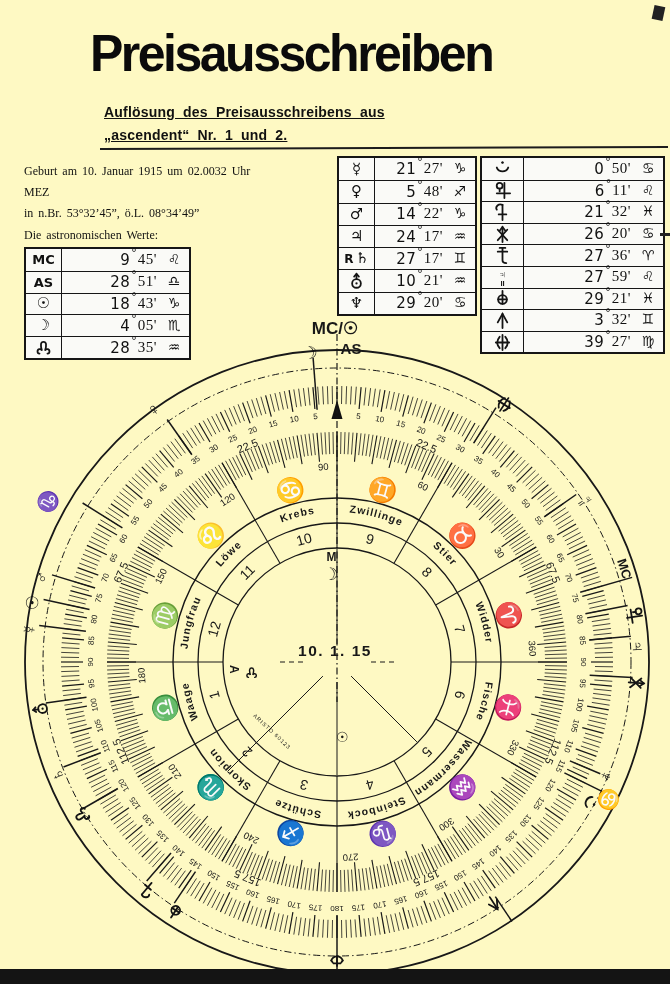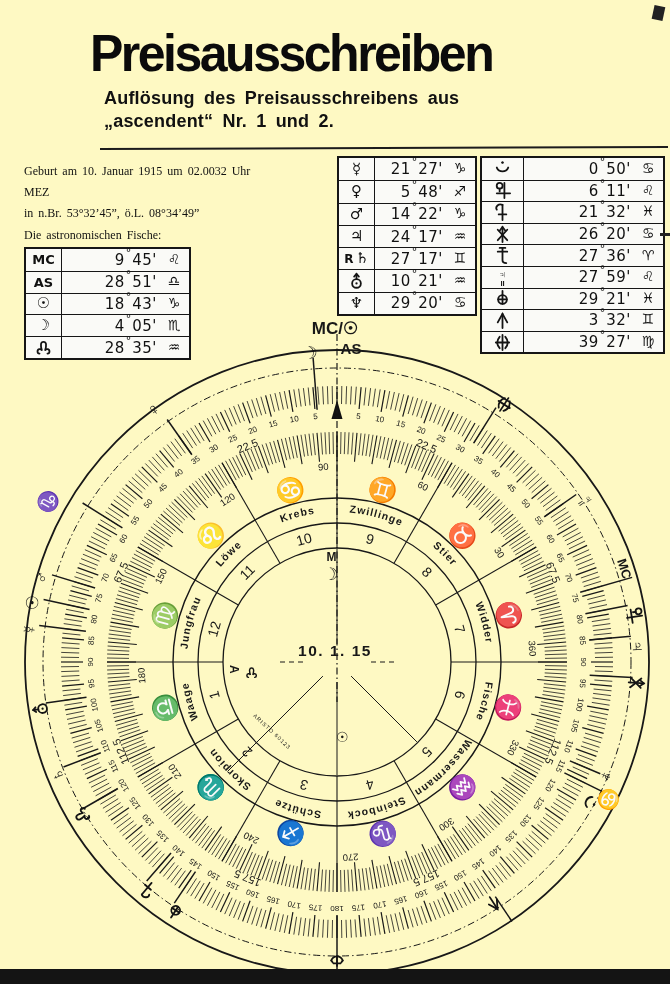--- a/index.html
+++ b/index.html
@@ -1,58 +1,58 @@
 <!DOCTYPE html>
 <html><head>
 <meta charset="utf-8">
 <style>
   html,body{margin:0;padding:0;background:#e8e8e6;}
   .page{position:relative;width:670px;height:984px;background:#fef9c3;overflow:hidden;
         font-family:"Liberation Sans",sans-serif;color:#111;}
   .title{position:absolute;left:90px;top:24px;font-size:50px;font-weight:bold;
          letter-spacing:-2.5px;color:#0b0b0b;transform:scaleY(1.04);}
-  .subtitle{position:absolute;left:104px;top:87px;font-size:18px;font-weight:bold;
-            line-height:23px;word-spacing:4px;letter-spacing:.2px;}
+  .subtitle{position:absolute;left:104px;top:101px;font-size:14px;font-weight:bold;
+            line-height:23px;word-spacing:4px;letter-spacing:.2px;text-decoration:underline;}
   .rule{position:absolute;left:100px;top:147px;width:568px;height:2.4px;background:#1c1c1c;
         transform:rotate(-.2deg);}
   .info{position:absolute;left:24px;top:161px;width:320px;
         font-family:"Liberation Serif",serif;font-size:12px;line-height:21px;word-spacing:2px;}
   .info .hd{margin-top:1px;}
   .gtable{position:absolute;border:2px solid #161616;box-sizing:border-box;background:#fafaf7;}
   .trow{display:flex;align-items:center;border-top:1.6px solid #161616;box-sizing:border-box;}
   .trow:first-child{border-top:none;}
   .tc1{display:flex;align-items:center;justify-content:center;gap:1px;
        border-right:1.6px solid #161616;box-sizing:border-box;align-self:stretch;
        font-size:13px;font-weight:bold;font-family:"DejaVu Sans",sans-serif;}
   .tc2{flex:1;display:flex;align-items:flex-start;padding:0 6px 0 4px;
        font-family:"DejaVu Sans",sans-serif;}
   .vd{font-size:15px;letter-spacing:.5px;margin-left:auto;}
   .vo{font-size:11px;vertical-align:super;position:relative;top:-5px;margin:0 1px;}
-  .vm{font-size:15px;letter-spacing:.5px;}
+  .vm{font-size:15px;letter-spacing:.5px;font-family:Liberation Serif, serif;}
   .vs{font-size:14px;margin-left:8px;min-width:18px;text-align:center;position:relative;top:1px;}
   .glyph{font-family:"DejaVu Sans",sans-serif;line-height:1;}
   svg text{font-family:"Liberation Sans",sans-serif;fill:#181818;}
   .bottombar{position:absolute;left:0;top:969px;width:670px;height:15px;background:#141414;}
   .artifact{position:absolute;background:#222;}
 </style>
 </head>
 <body>
 
 <div class="page">
   <div class="title">Preisausschreiben</div>
   <div class="subtitle">
     <div>Auflösung des Preisausschreibens aus</div>
     <div>„ascendent“ Nr. 1 und 2.</div>
   </div>
   <div class="rule"></div>
   <div class="info">
     <div>Geburt am 10. Januar 1915 um 02.0032 Uhr</div>
     <div>MEZ</div>
     <div>in n.Br. 53°32’45”, ö.L. 08°34’49”</div>
-    <div class="hd">Die astronomischen Fische:</div>
+    <div class="hd">Die astronomischen Werte:</div>
   </div>
 
   <div id="t-left" class="gtable" style="left:24px;top:247px;width:167px;">
       <div class="trow" style="height: 21.8px;">
         <div class="tc1" style="width:36px">
           <span>MC</span>
         </div>
         <div class="tc2">
           <span class="vd">9</span>
           <span class="vo">°</span>

